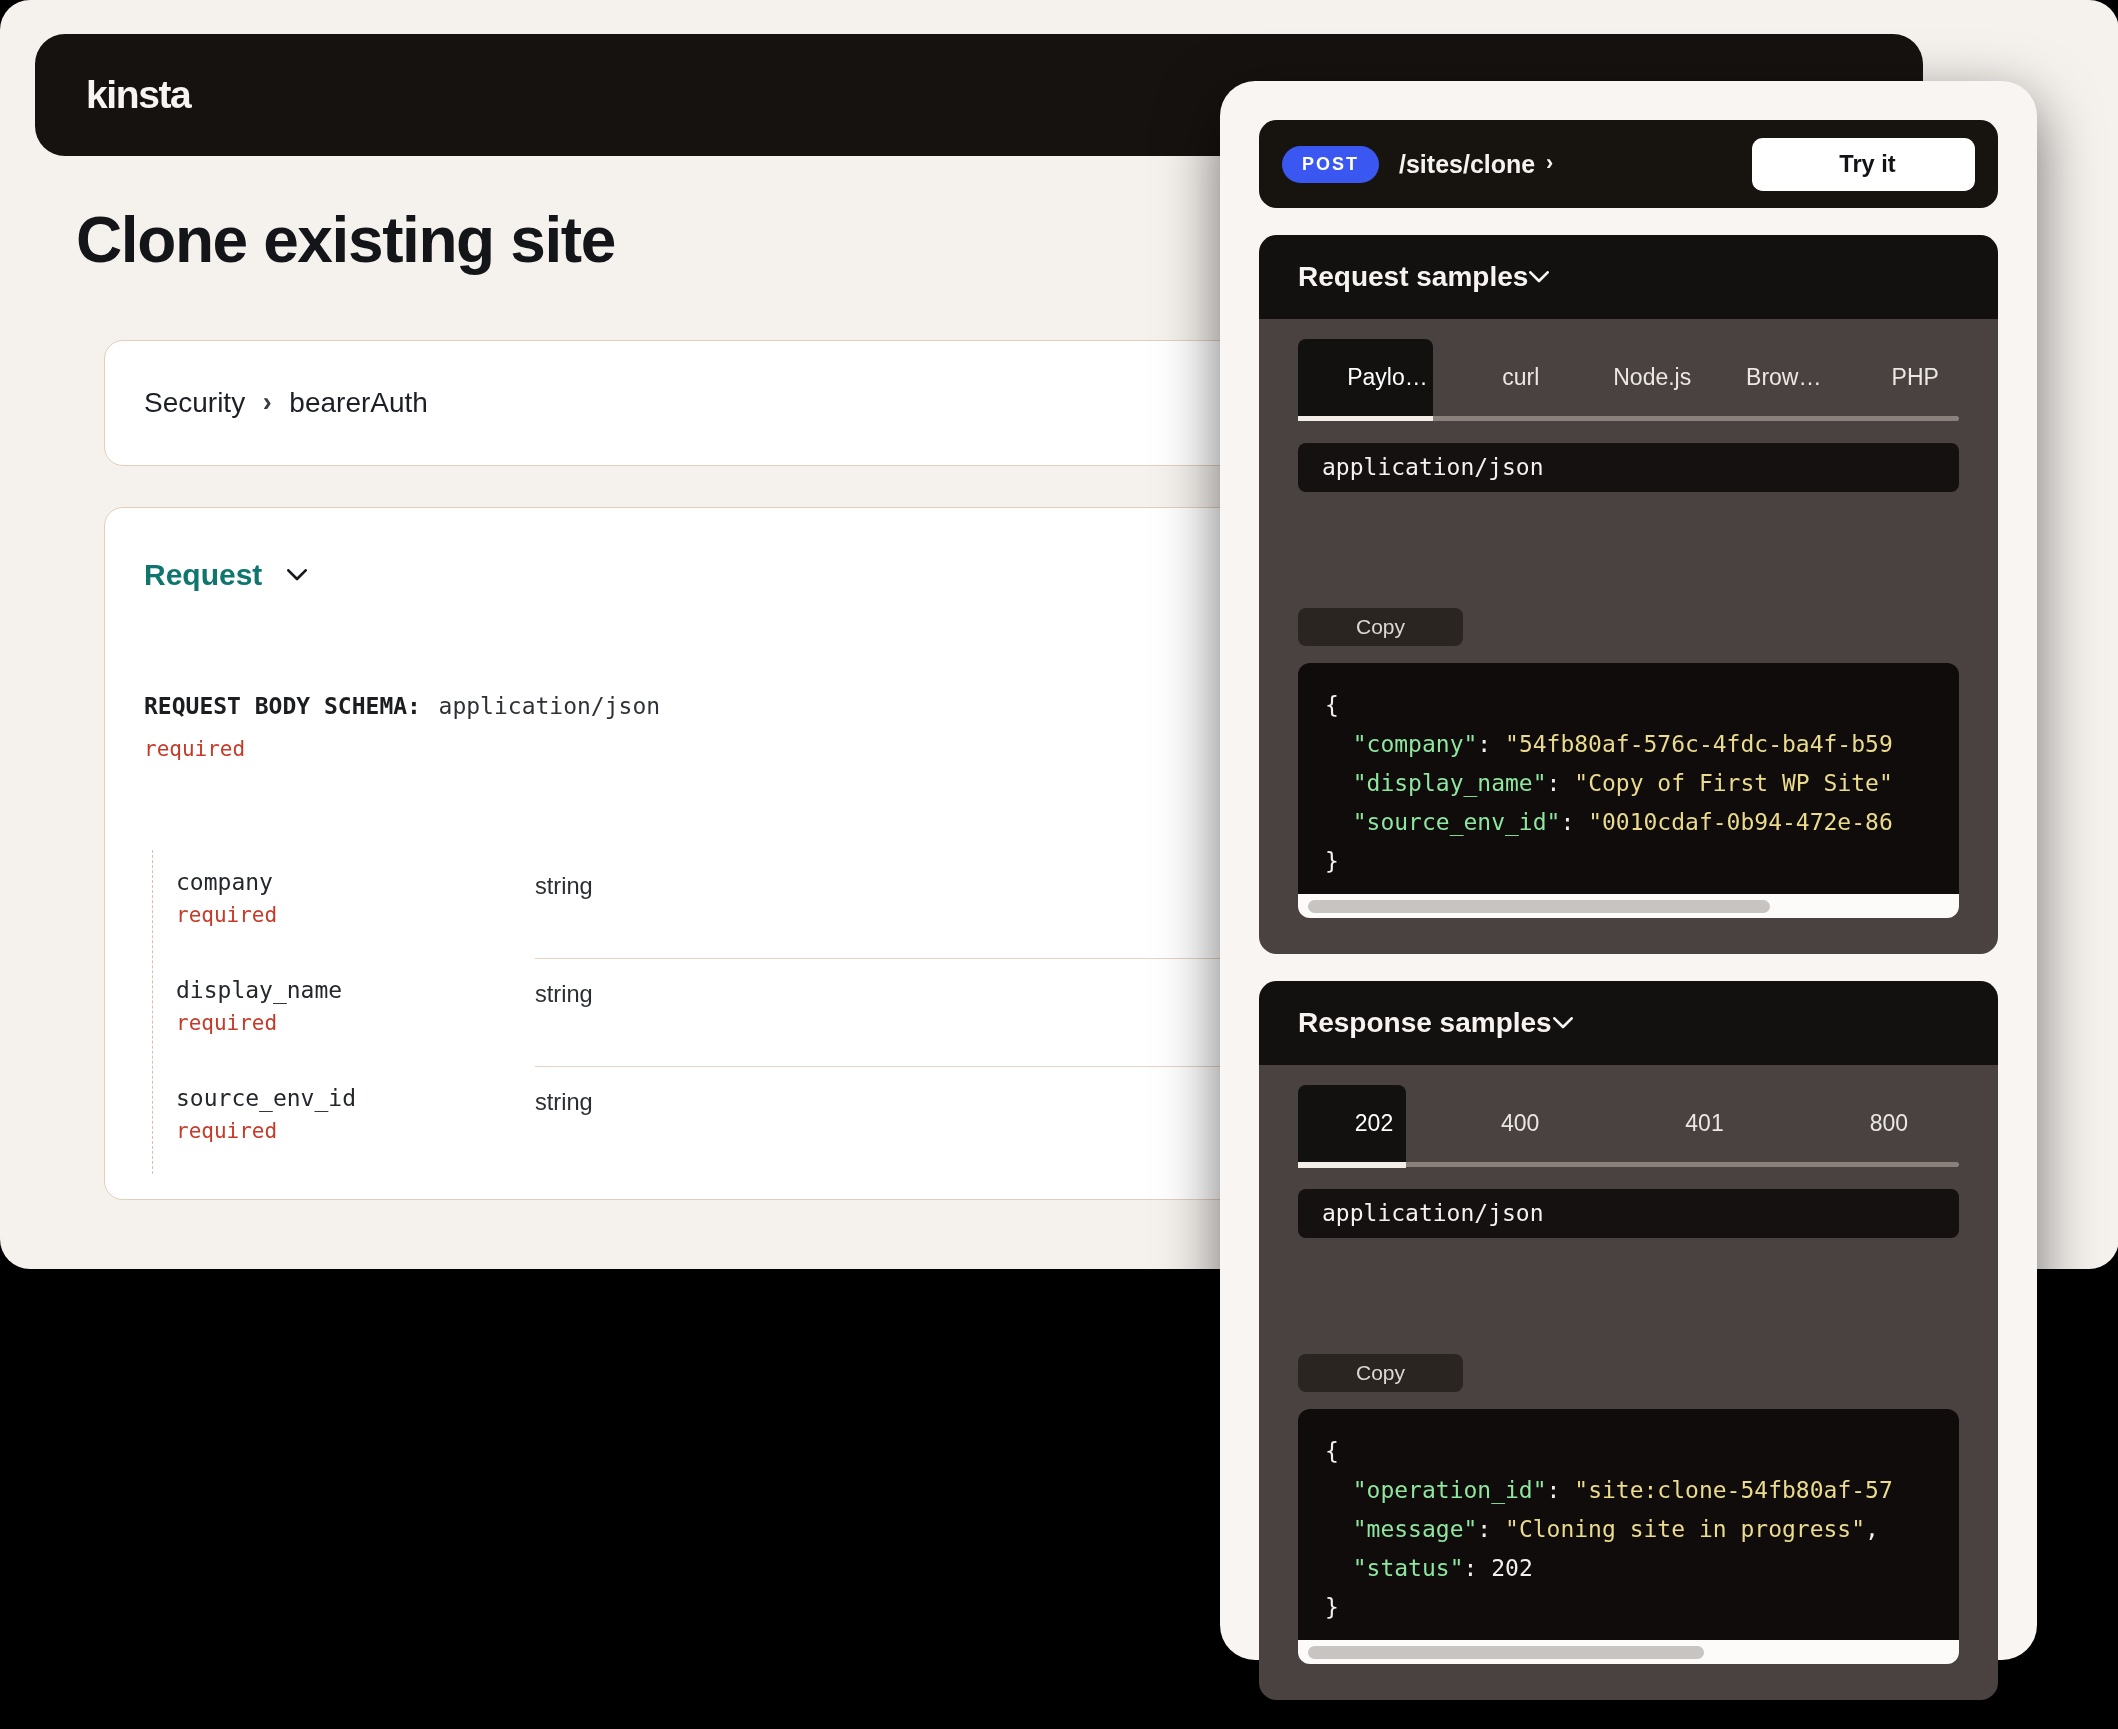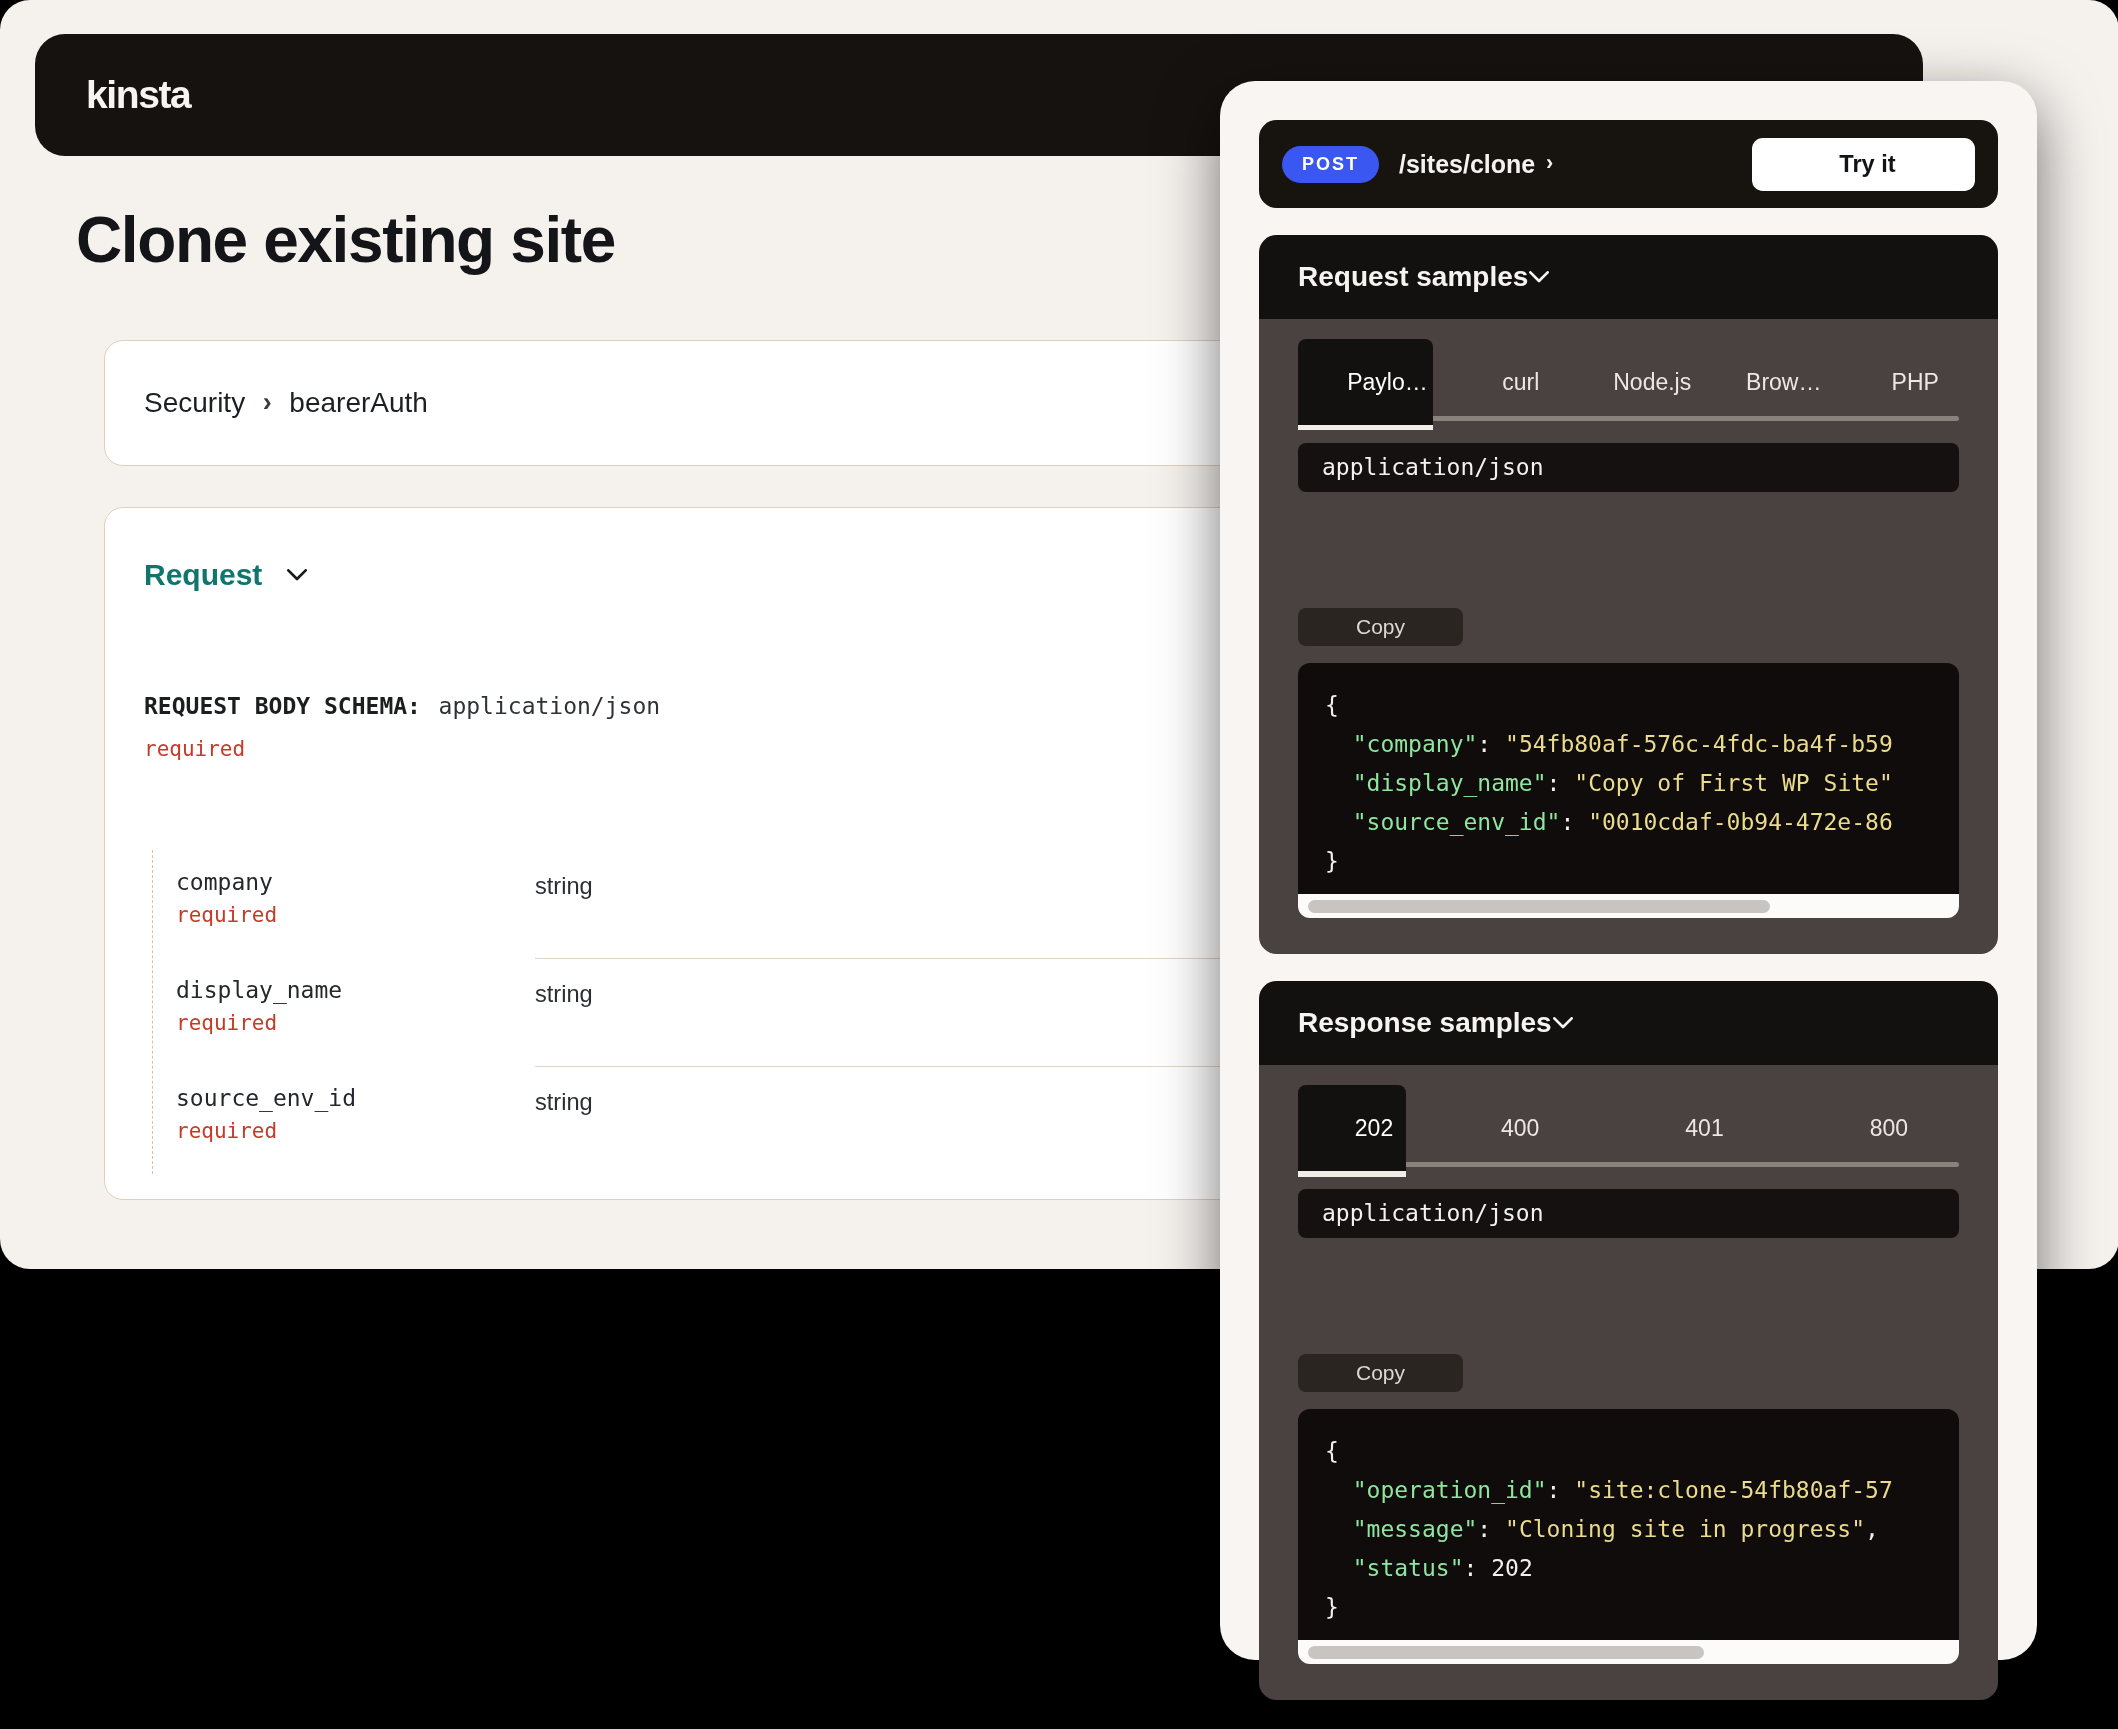--- a/index.html
+++ b/index.html
@@ -59,21 +59,21 @@
              font-size:23.6px; font-weight:600; border:none; border-radius:10.8px;
              font-family:"Liberation Sans", sans-serif;padding-left:8px; }
 
   .sample { border-radius:17.6px; overflow:hidden; margin-top:27px; }
   .sample-head { background:#131010; height:84px; display:flex; align-items:center;
                  padding-left:39px; color:#F6F3F0; font-size:28px; font-weight:600; gap:1px; }
   .sample-body { background:#494240; padding:20px 39px 36px; }
 
   .tabs { position:relative; display:flex; height:82px; }
   .track { position:absolute; left:0; right:0; bottom:0; height:5.4px; background:#8A817D; border-radius:2.7px; }
-  .tab { height:86px; flex:1; display:flex; align-items:center; justify-content:center;
+  .tab { height:77px; flex:1; display:flex; align-items:center; justify-content:center;
          color:#ECE7E3; font-size:23px; font-weight:500; position:relative;padding-left:44px; }
   .tab.active { flex:0 0 135px; background:#131010; border-radius:8px 8px 0 0; color:#FFFFFF; z-index:1; }
   .tabs-resp .tab.active { flex:0 0 108px; }
   .tab.active::after { content:''; position:absolute; left:0; right:0; bottom:-5.4px; height:5.4px;
                        background:#F2EDE7; z-index:2; }
 
   .ct-box { margin-top:21.6px; height:49px; background:#141110; border-radius:8px;
             color:#F4F2F0; font-family:"DejaVu Sans Mono", monospace; font-size:23px;
             line-height:49px; padding-left:24px; }
 

